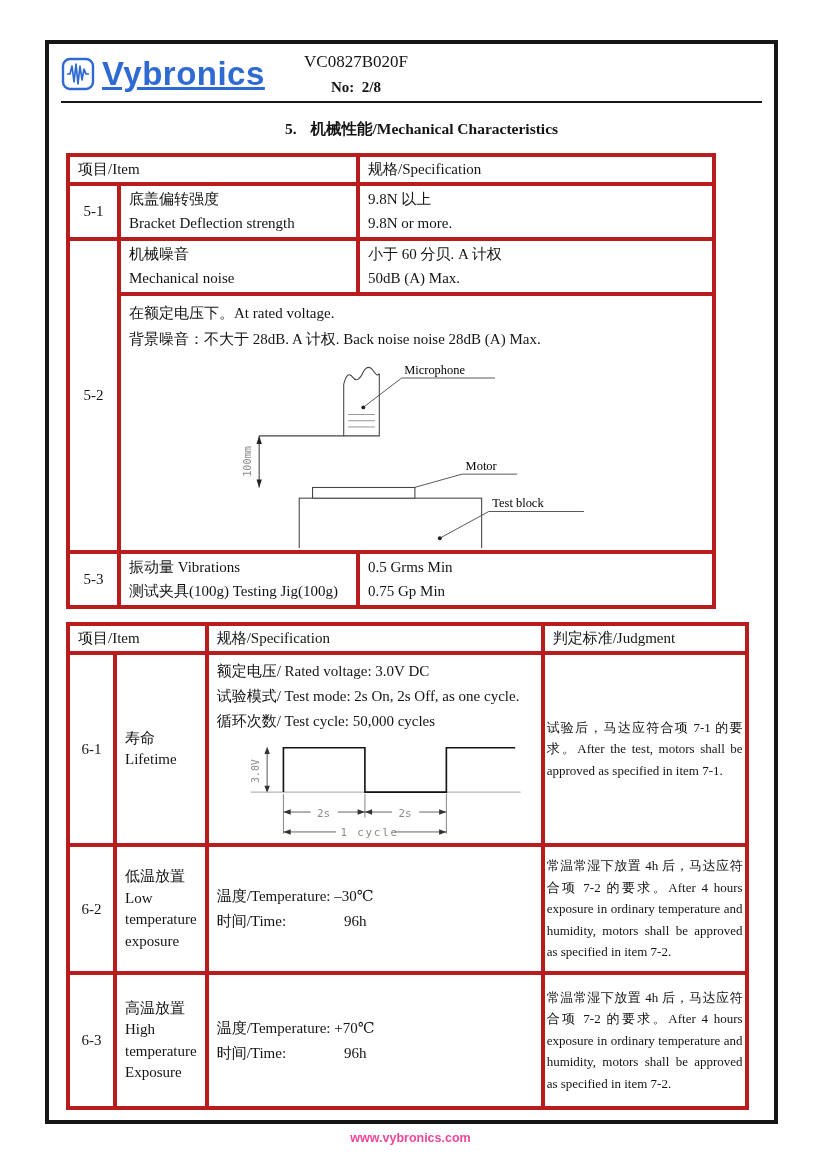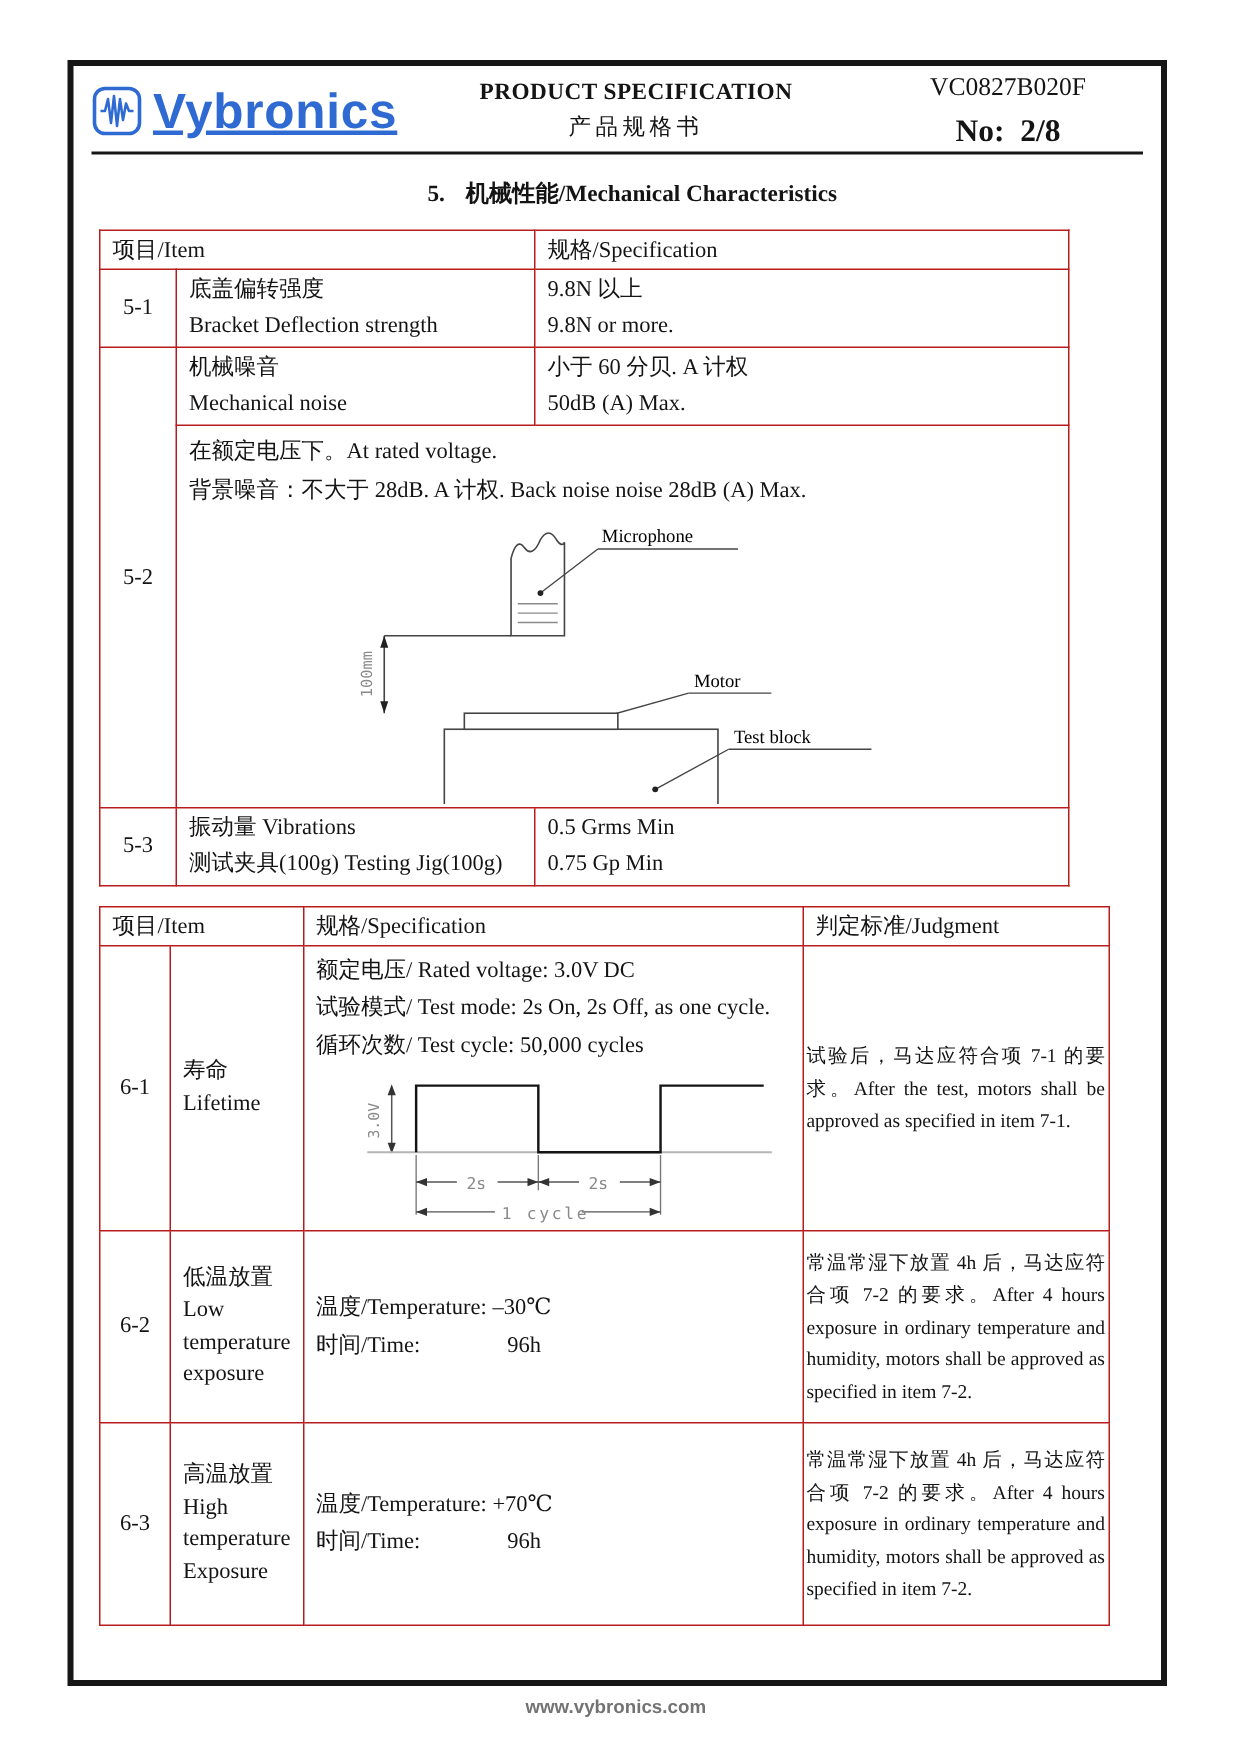--- a/index.html
+++ b/index.html
@@ -10,60 +10,56 @@
   
   .hdr{display:flex;align-items:center;height:55px;margin:0 12px;border-bottom:2px solid #161616;padding-top:2px;}
   .brand{width:205px;display:flex;align-items:center;gap:7px;}
   .brand-name{font-family:"Liberation Sans","DejaVu Sans",sans-serif;font-weight:bold;
               font-size:33px;color:#2e6ad1;letter-spacing:.5px;text-decoration:underline;}
   .hdr-center{flex:1;text-align:center;}
   .t-en{font-weight:bold;font-size:15.5px;letter-spacing:.3px;}
   .t-cn{font-size:15px;letter-spacing:3px;margin-top:4px;}
   .hdr-right{width:180px;text-align:center;}
   .doc-no{font-size:17px;}
-  .page-no{font-size:21px;font-weight:bold;margin-top:7px;}
+  .page-no{font-size:15px;font-weight:bold;margin-top:7px;}
   
   .sec-h{margin:16px 0 0 20px;font-size:15.5px;font-weight:bold;text-align:center;}
   .sec-h .num{margin-right:14px;}
   .sec-h6{margin-top:30px;}
   
   table{border-collapse:collapse;table-layout:fixed;margin:13px 0 0 17px;}
-  td{border:1px solid #b91c1c;padding:2px 8px;font-size:15px;vertical-align:middle;
+  td{border:4px solid #b91c1c;padding:2px 8px;font-size:15px;vertical-align:middle;
      overflow:hidden;box-sizing:border-box;}
   .cth{font-size:15px;padding:3px 8px;}
   .cnum{text-align:center;padding:2px 2px;}
   .ln{line-height:23.5px;}
   .specline{line-height:25px;}
   .note{line-height:26px;}
   .jtext{font-size:13px;line-height:21.5px;text-align:justify;padding:1px 2px;}
   .timegap{display:inline-block;width:58px;}
   .itemwrap{line-height:21.5px;}
   svg text{font-family:"Liberation Serif","DejaVu Serif",serif;}
   .cadtxt{font-family:"DejaVu Sans Mono","Liberation Mono",monospace;fill:#8a8a8a;}
   
   .footer{position:absolute;left:0;right:4px;top:1131px;text-align:center;
-          font-family:"Liberation Sans","DejaVu Sans",sans-serif;font-weight:bold;font-size:12.5px;color:#737373;}
+          font-family:"Liberation Sans","DejaVu Sans",sans-serif;font-weight:bold;font-size:12.5px;color:#ec4899;}
 </style>
 </head>
 <body>
 
 <div class="page">
   <div class="frame">
 
     <div class="hdr">
       <div class="brand">
         <svg width="34" height="34" viewBox="0 0 34 34">
           <rect x="2" y="2" width="30" height="30" rx="7" fill="none" stroke="#2e6ad1" stroke-width="2.4"></rect>
           <polyline points="6,17 9,17 11,9 13,25 15,7 17,27 19,9 21,23 23,12 25,17 28,17" fill="none" stroke="#2e6ad1" stroke-width="1.7" stroke-linejoin="round"></polyline>
         </svg>
         <span class="brand-name">Vybronics</span>
-      </div>
-      <div class="hdr-center">
-        <div class="t-en">PRODUCT SPECIFICATION</div>
-        <div class="t-cn">产品规格书</div>
       </div>
       <div class="hdr-right">
         <div class="doc-no">VC0827B020F</div>
         <div class="page-no">
           <span>No:</span>&nbsp;
           <span>2/8</span>
         </div>
       </div>
     </div>
 

